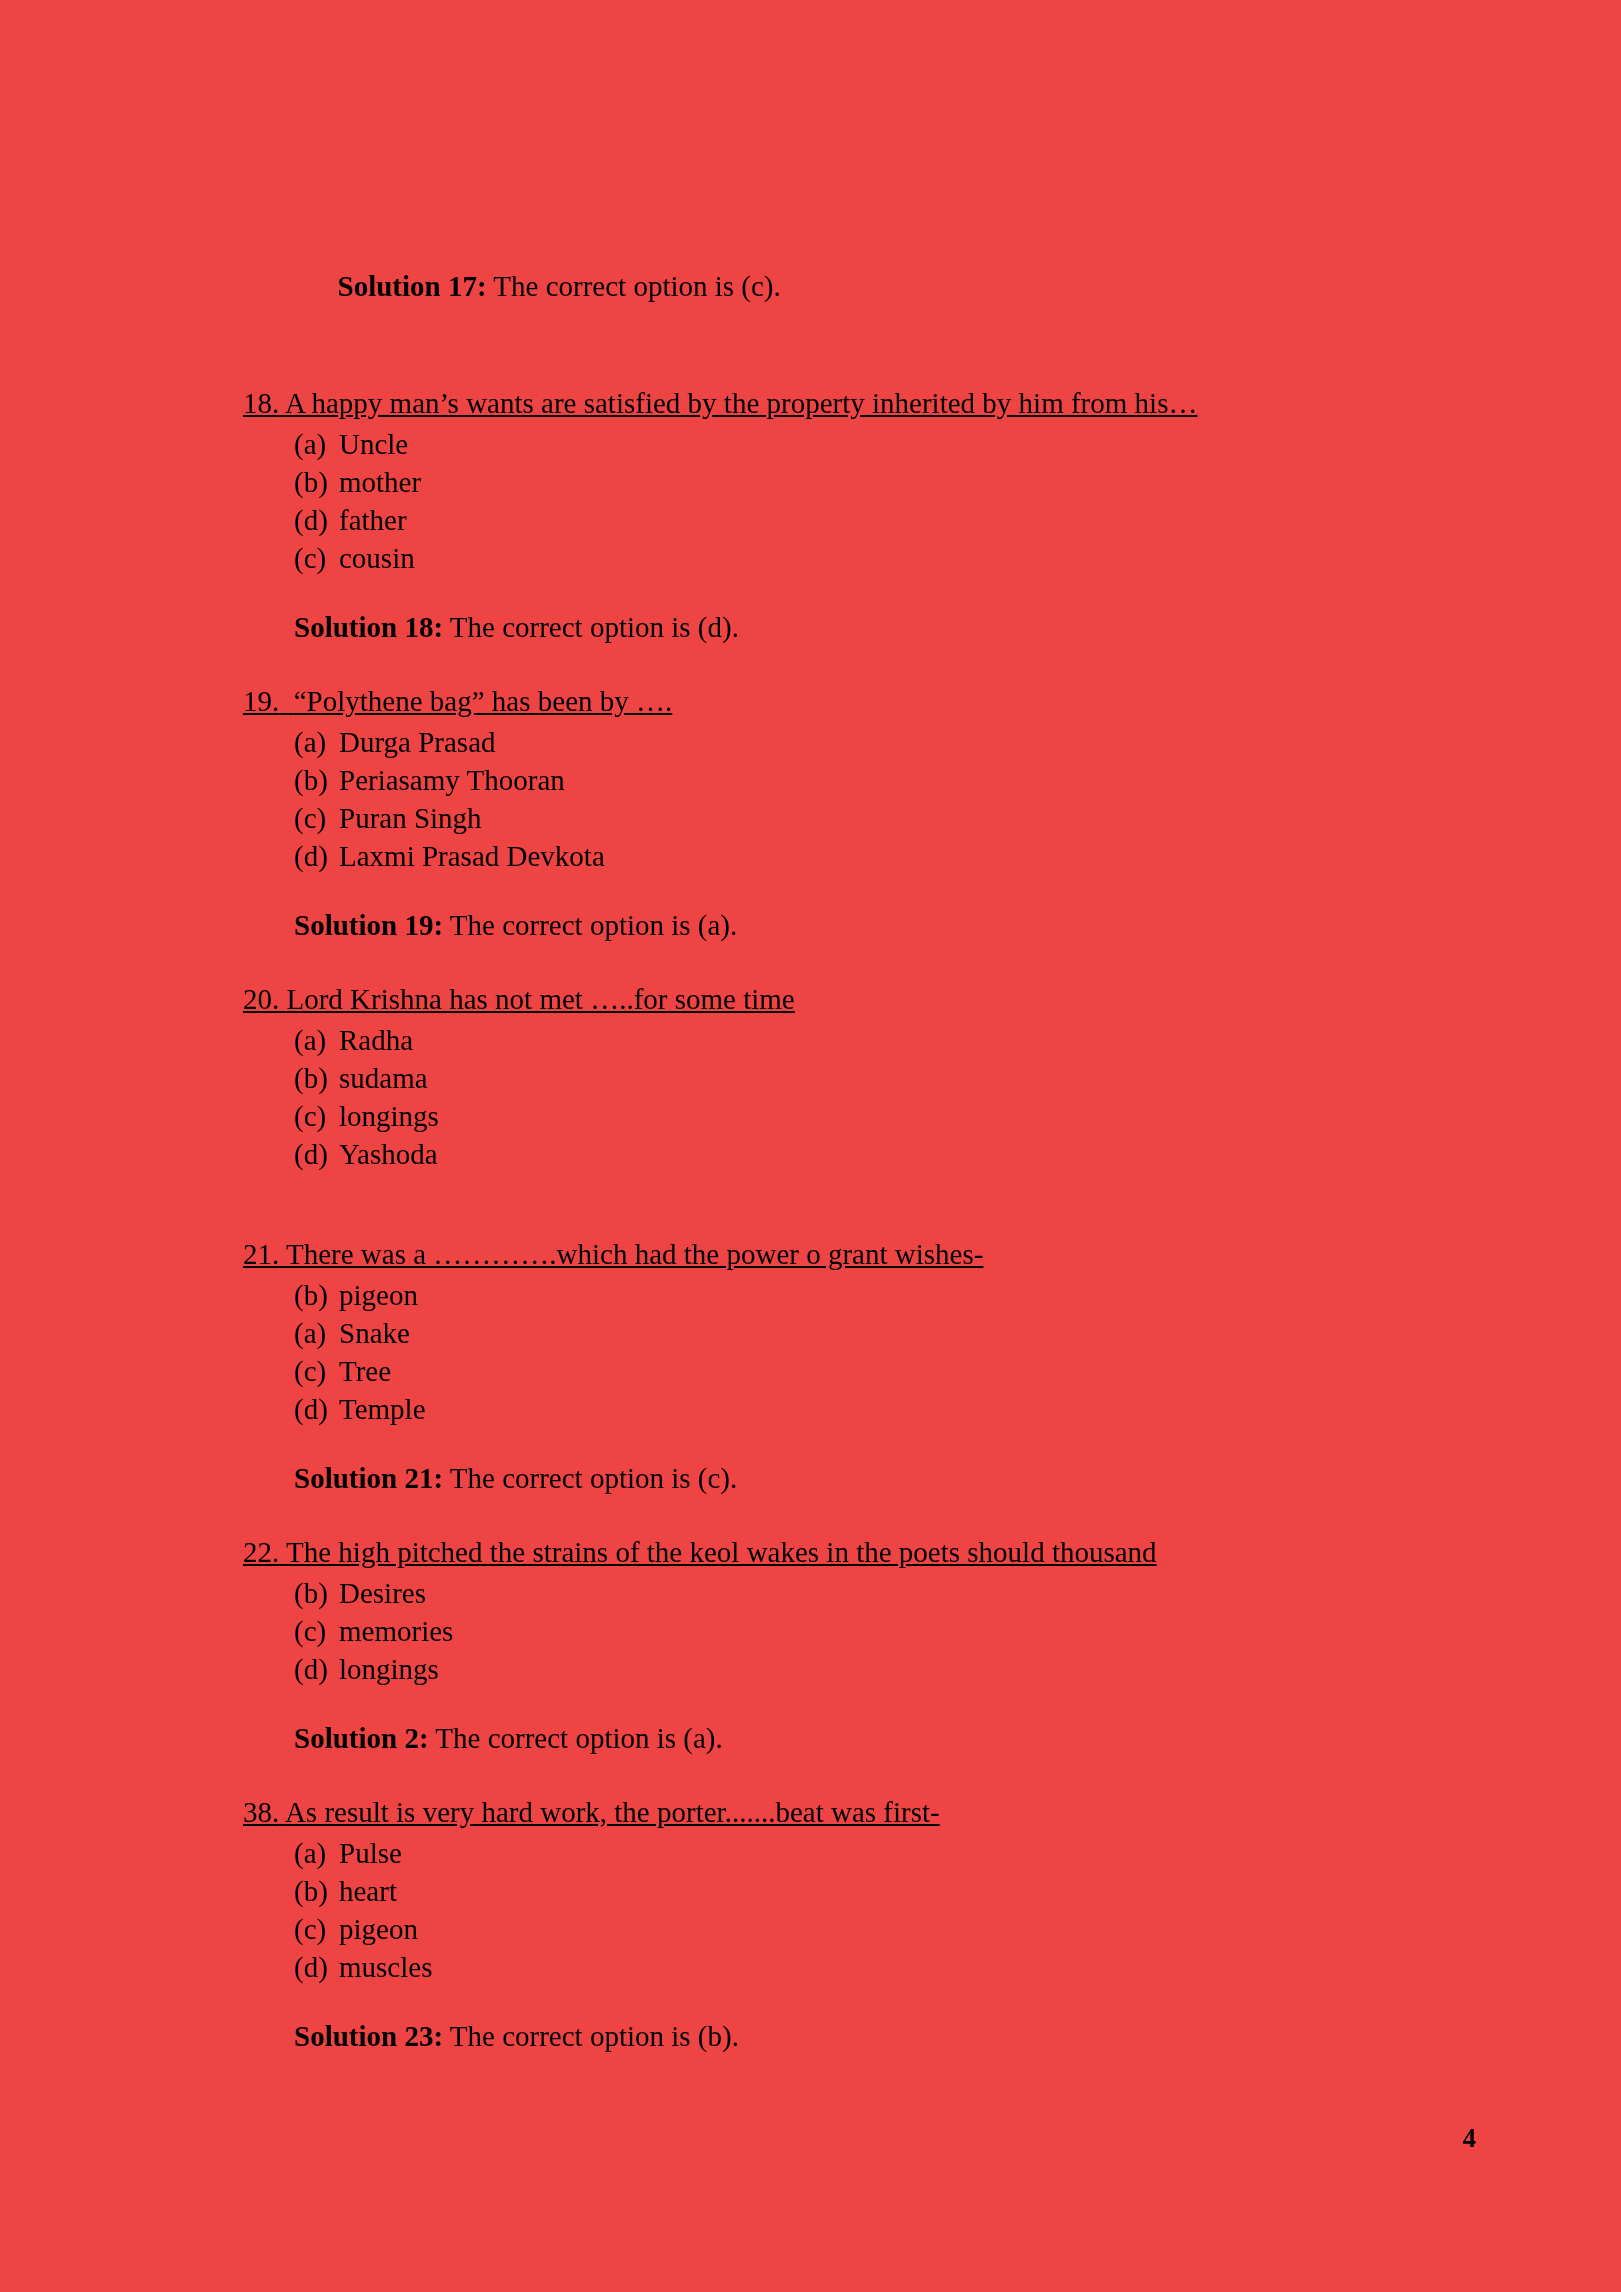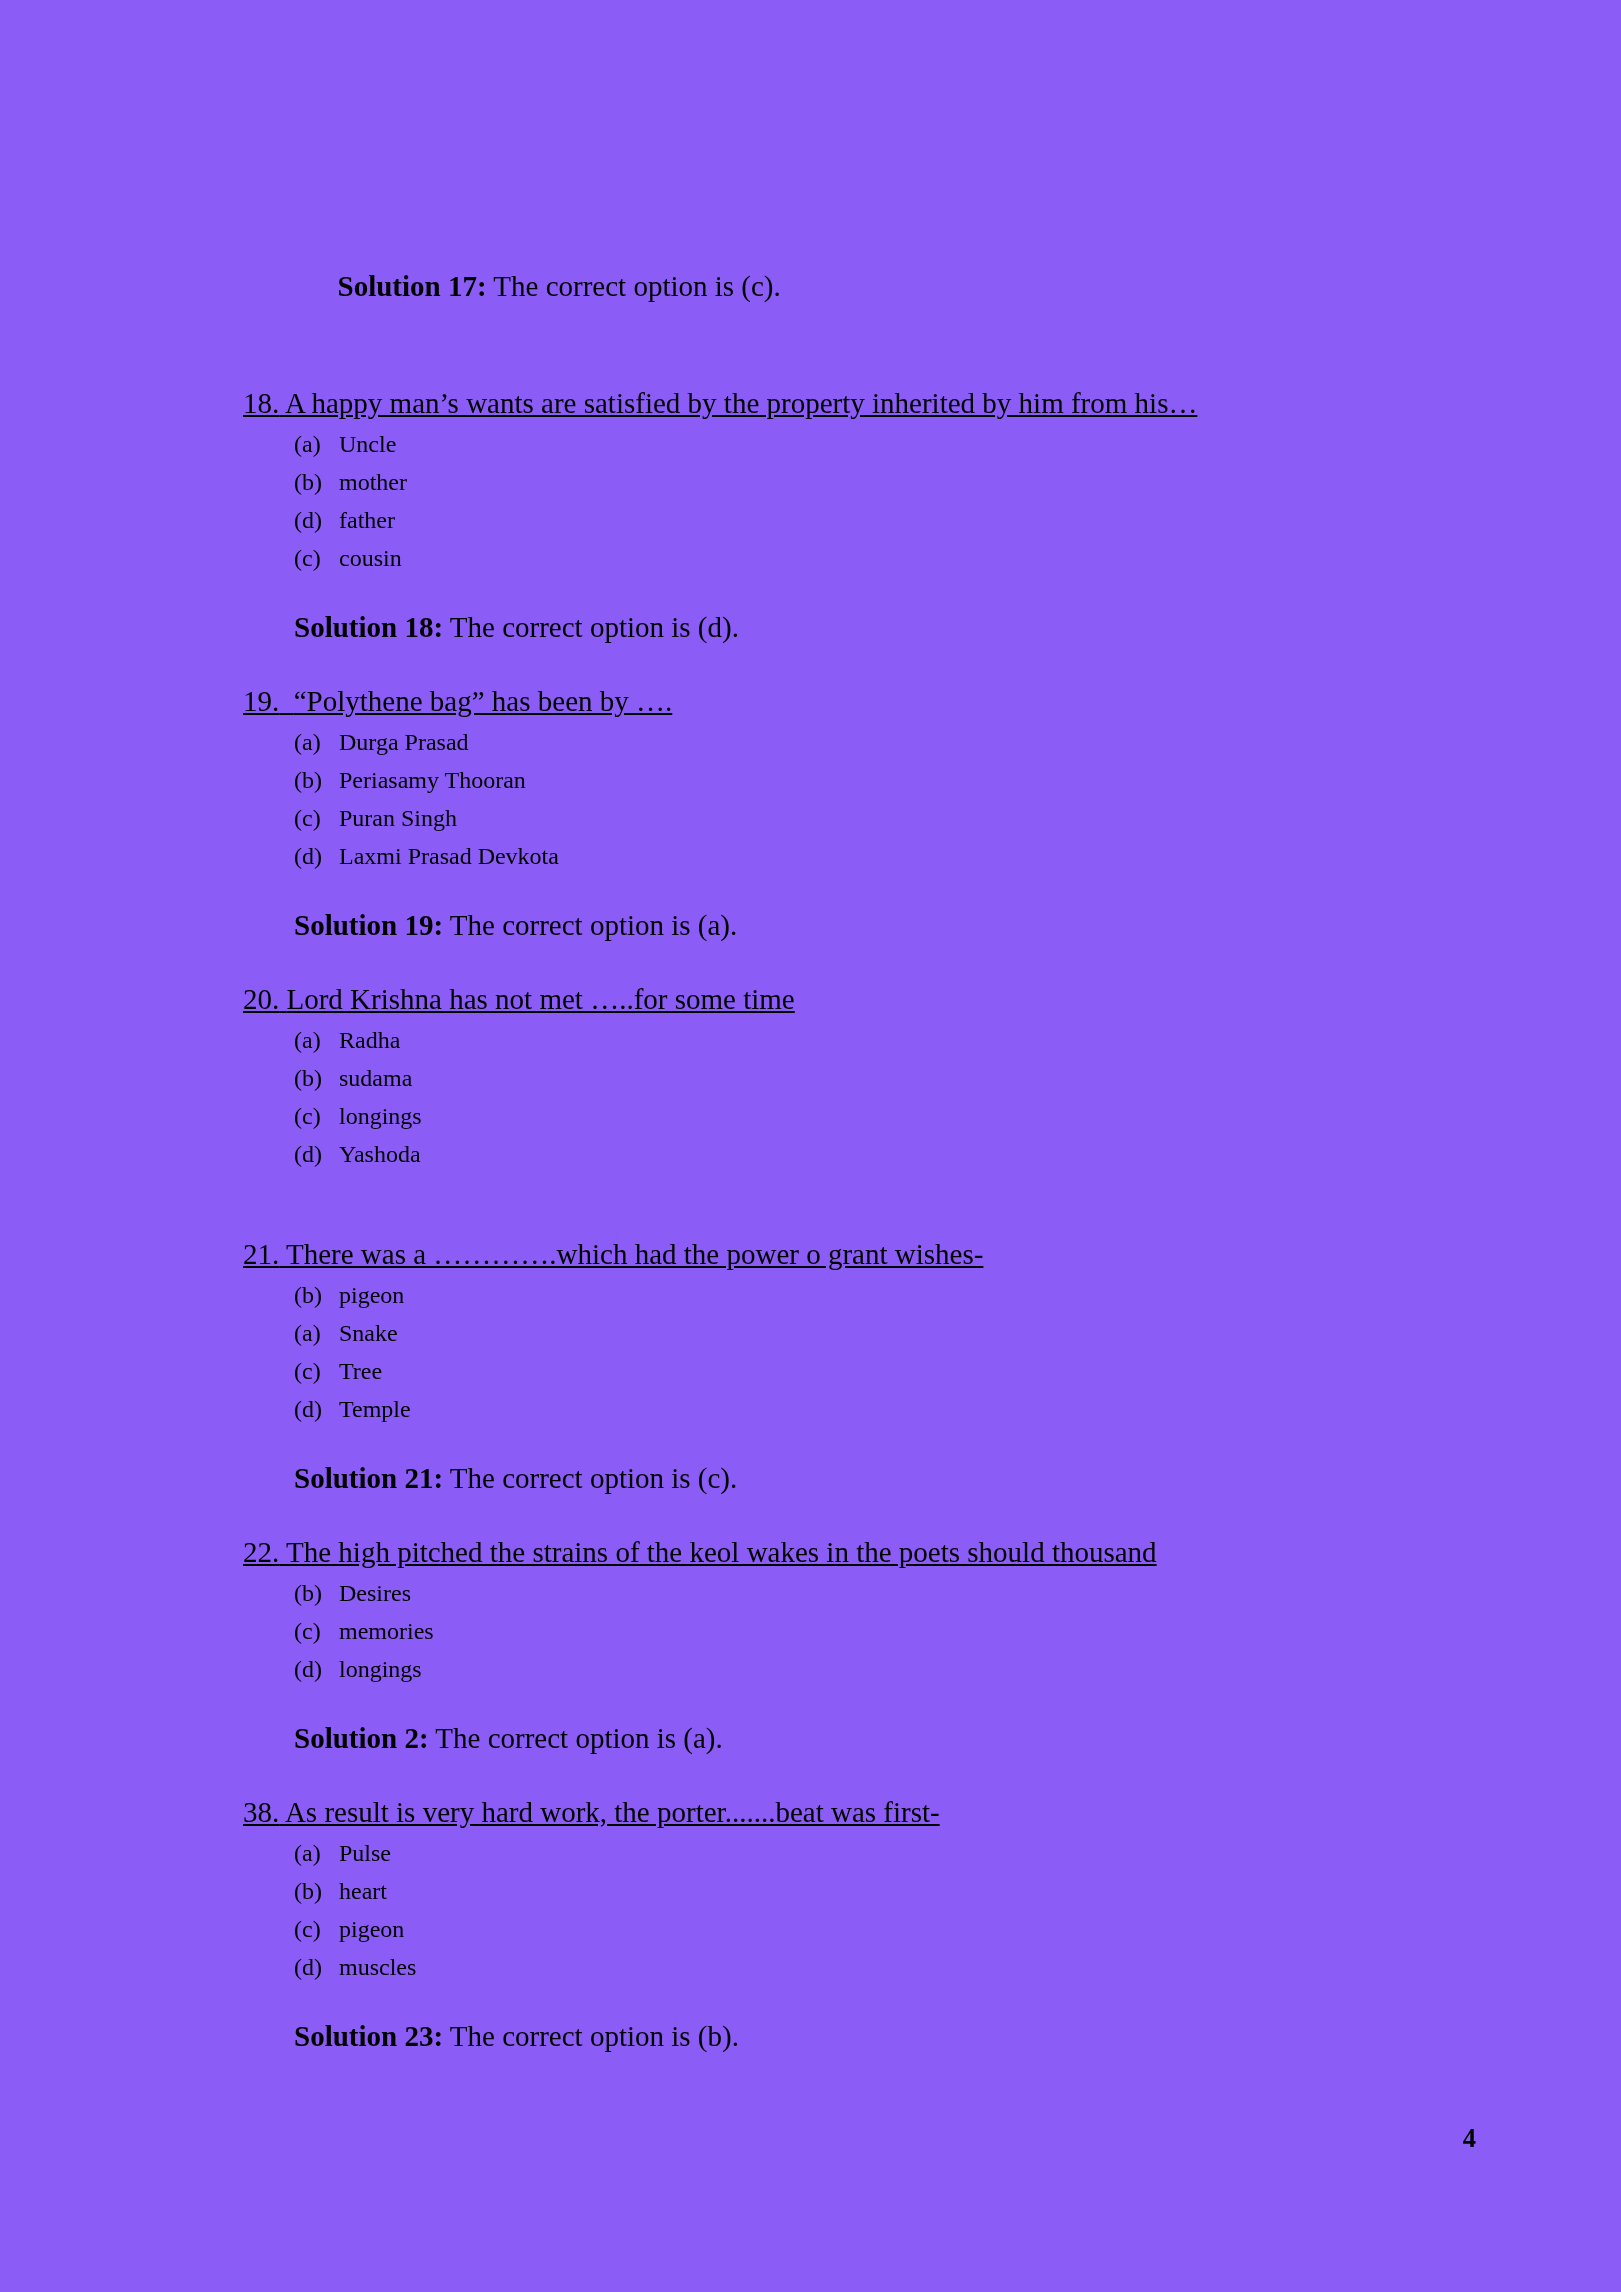--- a/index.html
+++ b/index.html
@@ -9,21 +9,21 @@
     background: #ffffff;
   }
   body {
     font-family: "Liberation Serif", "DejaVu Serif", serif;
     color: #000000;
   }
   .page {
     position: relative;
     width: 1621px;
     height: 2293px;
-    background: #8b5cf6;
+    background: #ef4444;
     overflow: hidden;
     box-sizing: border-box;
   }
   .content {
     position: absolute;
     left: 0;
     top: 0;
     width: 1621px;
   }
 
@@ -61,21 +61,21 @@
   }
 
   .options {
     list-style: none;
     margin: 0;
     padding: 0;
   }
   .option-line {
     margin: 0;
     padding: 0 0 0 294px;
-    font-size: 24px;
+    font-size: 29px;
     line-height: 38px;
     white-space: pre-wrap;
   }
   .opt-key {
     display: inline-block;
     min-width: 45px;
   }
 
   
   .gap-after-options { height: 29px; }

